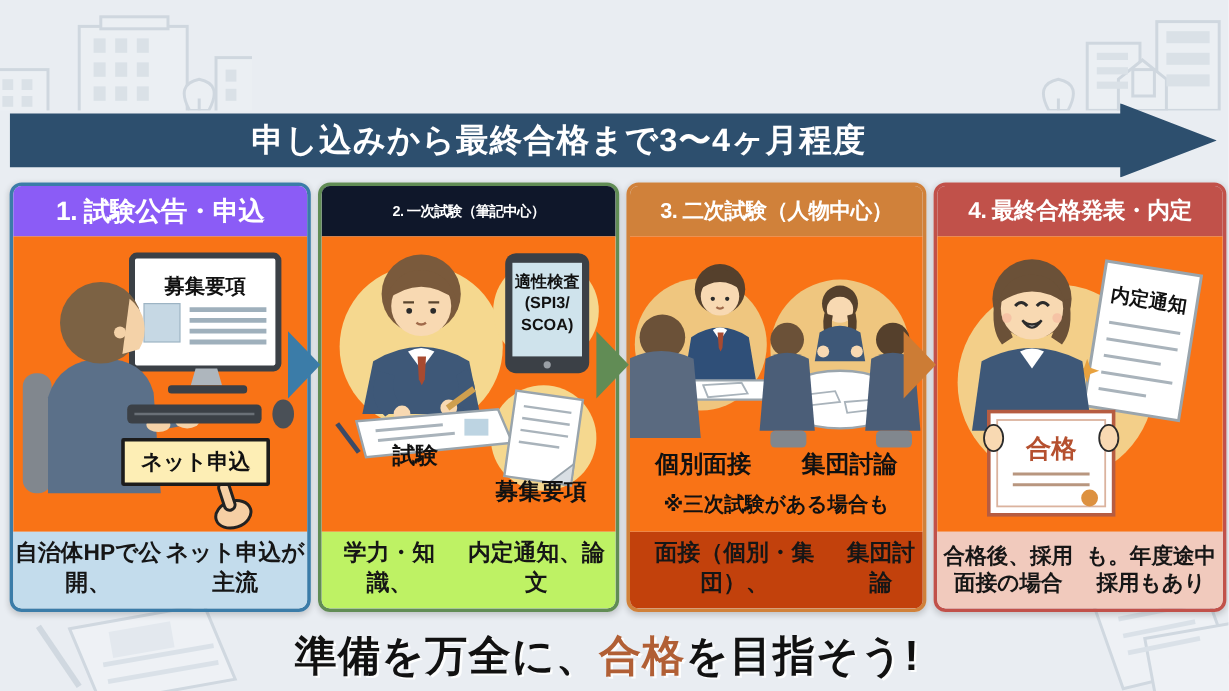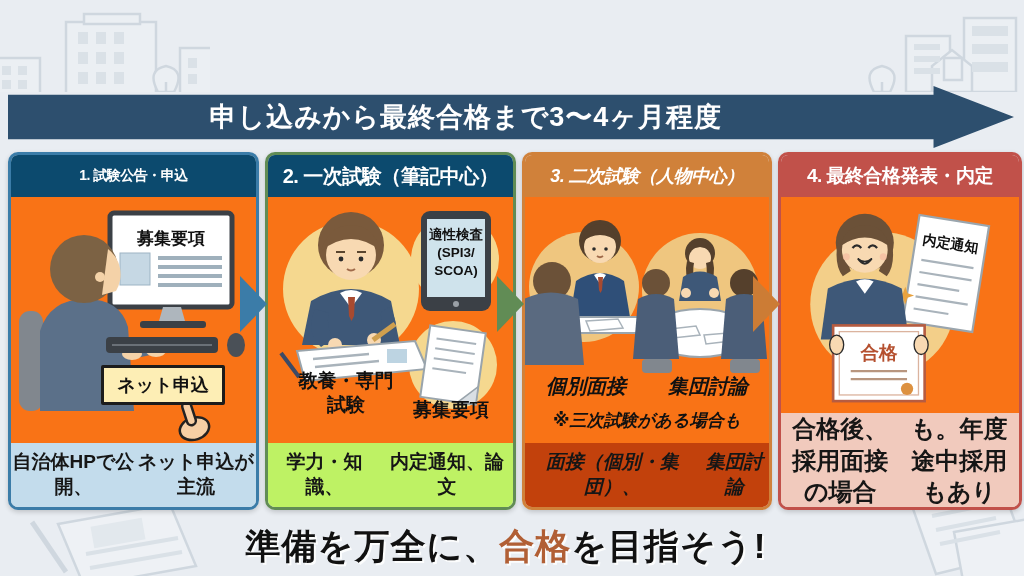--- a/index.html
+++ b/index.html
@@ -33,40 +33,40 @@
     color:#fff;font-size:27px;font-weight:bold;letter-spacing:1px;
   }
   
   .card{
     position:absolute;top:152px;height:352px;border-radius:10px;
     display:flex;flex-direction:column;overflow:hidden;
     box-shadow:0 2px 5px rgba(0,0,0,.18);
   }
   .card1{left:8px;width:245px;border:3px solid #3b7ca8;}
   .card2{left:265px;width:245px;border:3px solid #618c55;}
-  .card3{left:522px;width:244px;border:3px solid #d0813a;font-style:italic;}
+  .card3{left:522px;width:244px;border:3px solid #d0813a;}
   .card4{left:778px;width:238px;border:3px solid #c1514a;}
   .card-header{
     height:42px;flex:0 0 42px;display:flex;align-items:center;justify-content:center;
     color:#fff;font-weight:bold;white-space:nowrap;letter-spacing:-.5px;
   }
-  .card1 .card-header{background:#0c4a6e;font-size:14px;}
-  .card2 .card-header{background:#0c4a6e;font-size:20px;}
+  .card1 .card-header{background:#8b5cf6;font-size:22px;}
+  .card2 .card-header{background:#0f172a;font-size:12px;}
   .card3 .card-header{background:#d0813a;font-size:18px;}
   .card4 .card-header{background:#c1514a;font-size:19px;}
   .card-body{flex:1;background:#f97316;position:relative;}
   .card-body svg{position:absolute;inset:0;width:100%;height:100%;}
   .card-footer{
     flex:0 0 64px;display:flex;flex-direction:row;align-items:center;justify-content:center;
     font-weight:bold;font-size:19px;line-height:1.3;text-align:center;color:#161616;
   }
   .card1 .card-footer{background:#c3dcec;}
   .card2 .card-footer{background:#bef264;}
   .card3 .card-footer{background:#c2410c;}
-  .card4 .card-footer{background:#f1cabd;font-size:24px;}
+  .card4 .card-footer{background:#f1cabd;font-size:18px;}
   
   .net-button{
     position:absolute;left:90px;top:168px;width:118px;height:34px;
     background:#fdeeb5;border:3px solid #1c1c1c;border-radius:2px;
     display:flex;align-items:center;justify-content:center;
     font-size:18px;font-weight:bold;color:#111;z-index:2;
   }
   .c2-lbl-written{
     position:absolute;left:6px;top:172px;width:144px;text-align:center;
     font-size:19px;font-weight:bold;line-height:1.25;z-index:2;
@@ -275,21 +275,20 @@
         <g transform="rotate(8 182 168)">
           <rect x="154" y="132" width="56" height="72" fill="#fff" stroke="#99a4ac" stroke-width="2"></rect>
           <path d="M210,186 v18 h-18 z" fill="#d9dfe4" stroke="#99a4ac" stroke-width="1.5"></path>
           <line x1="162" y1="144" x2="202" y2="144" stroke="#a9b3bb" stroke-width="2"></line>
           <line x1="162" y1="154" x2="202" y2="154" stroke="#a9b3bb" stroke-width="2"></line>
           <line x1="162" y1="164" x2="202" y2="164" stroke="#a9b3bb" stroke-width="2"></line>
           <line x1="162" y1="174" x2="196" y2="174" stroke="#a9b3bb" stroke-width="2"></line>
         </g>
       </svg>
       <div class="c2-lbl-written">
-        <div>教養・専門</div>
         <div>試験</div>
       </div>
       <div class="c2-lbl-essay">募集要項</div>
     </div>
     <div class="card-footer">
       <div>学力・知識、</div>
       <div>内定通知、論文</div>
     </div>
   </div>
 

